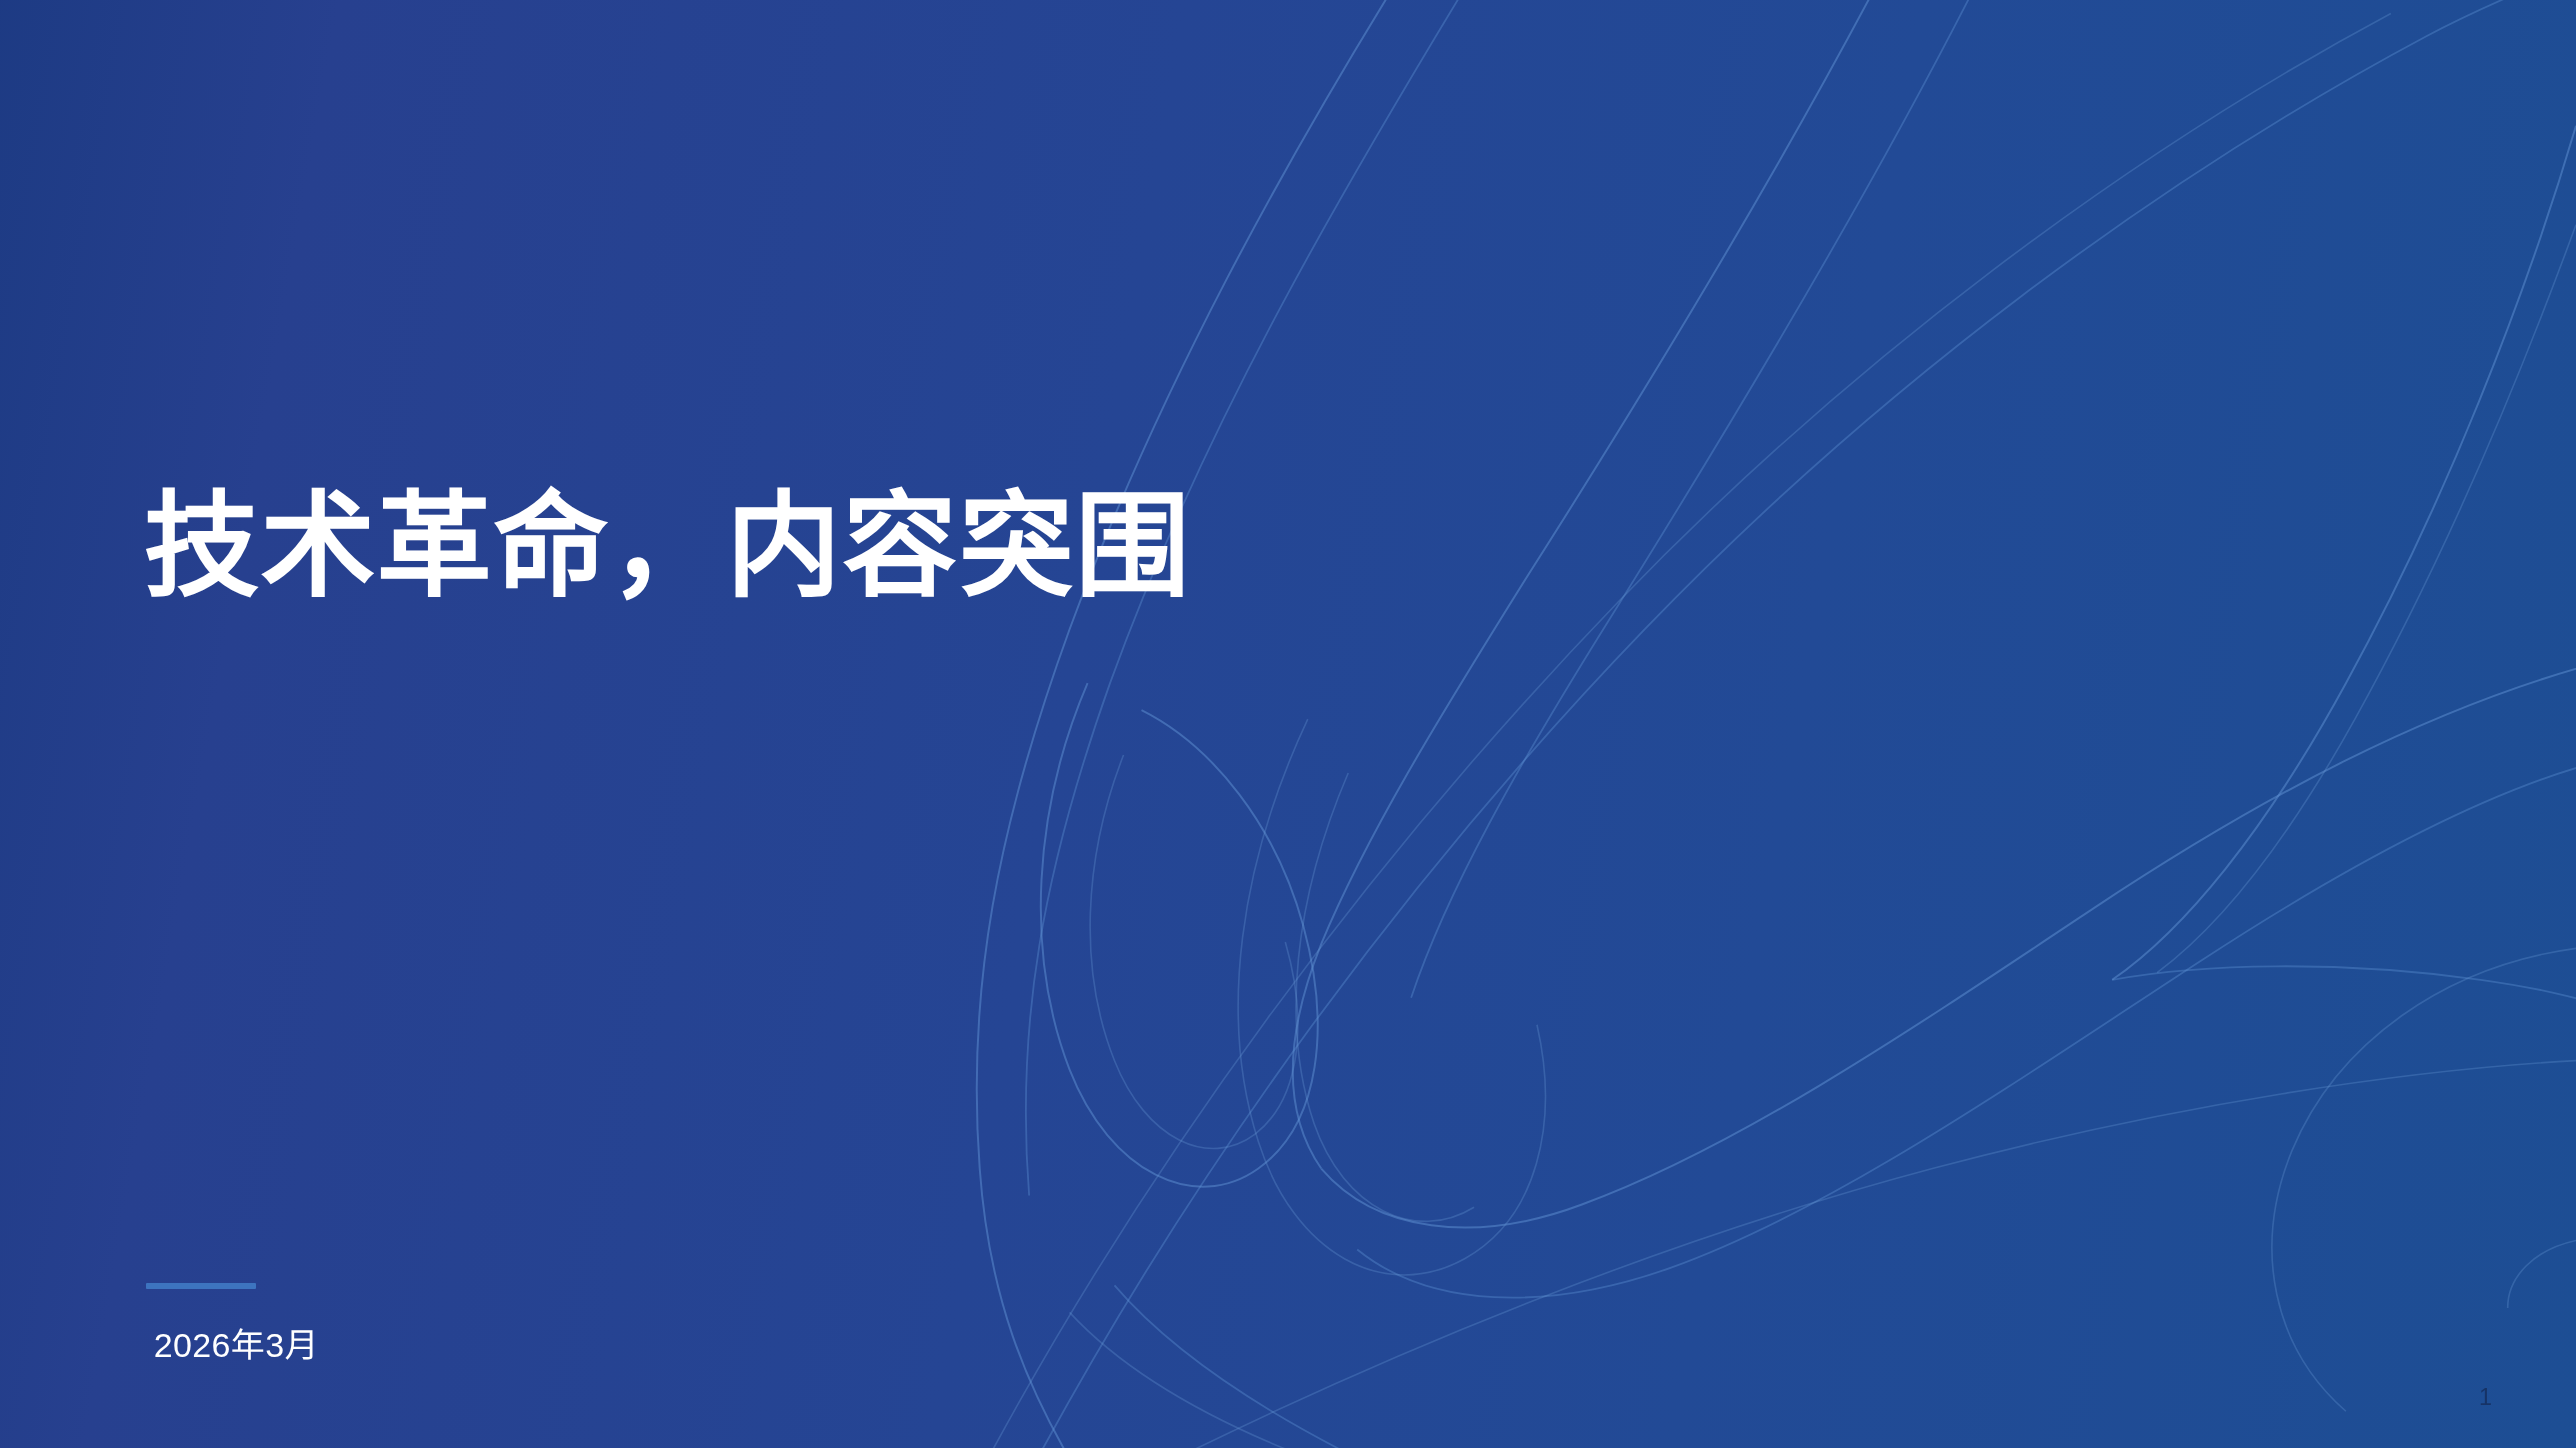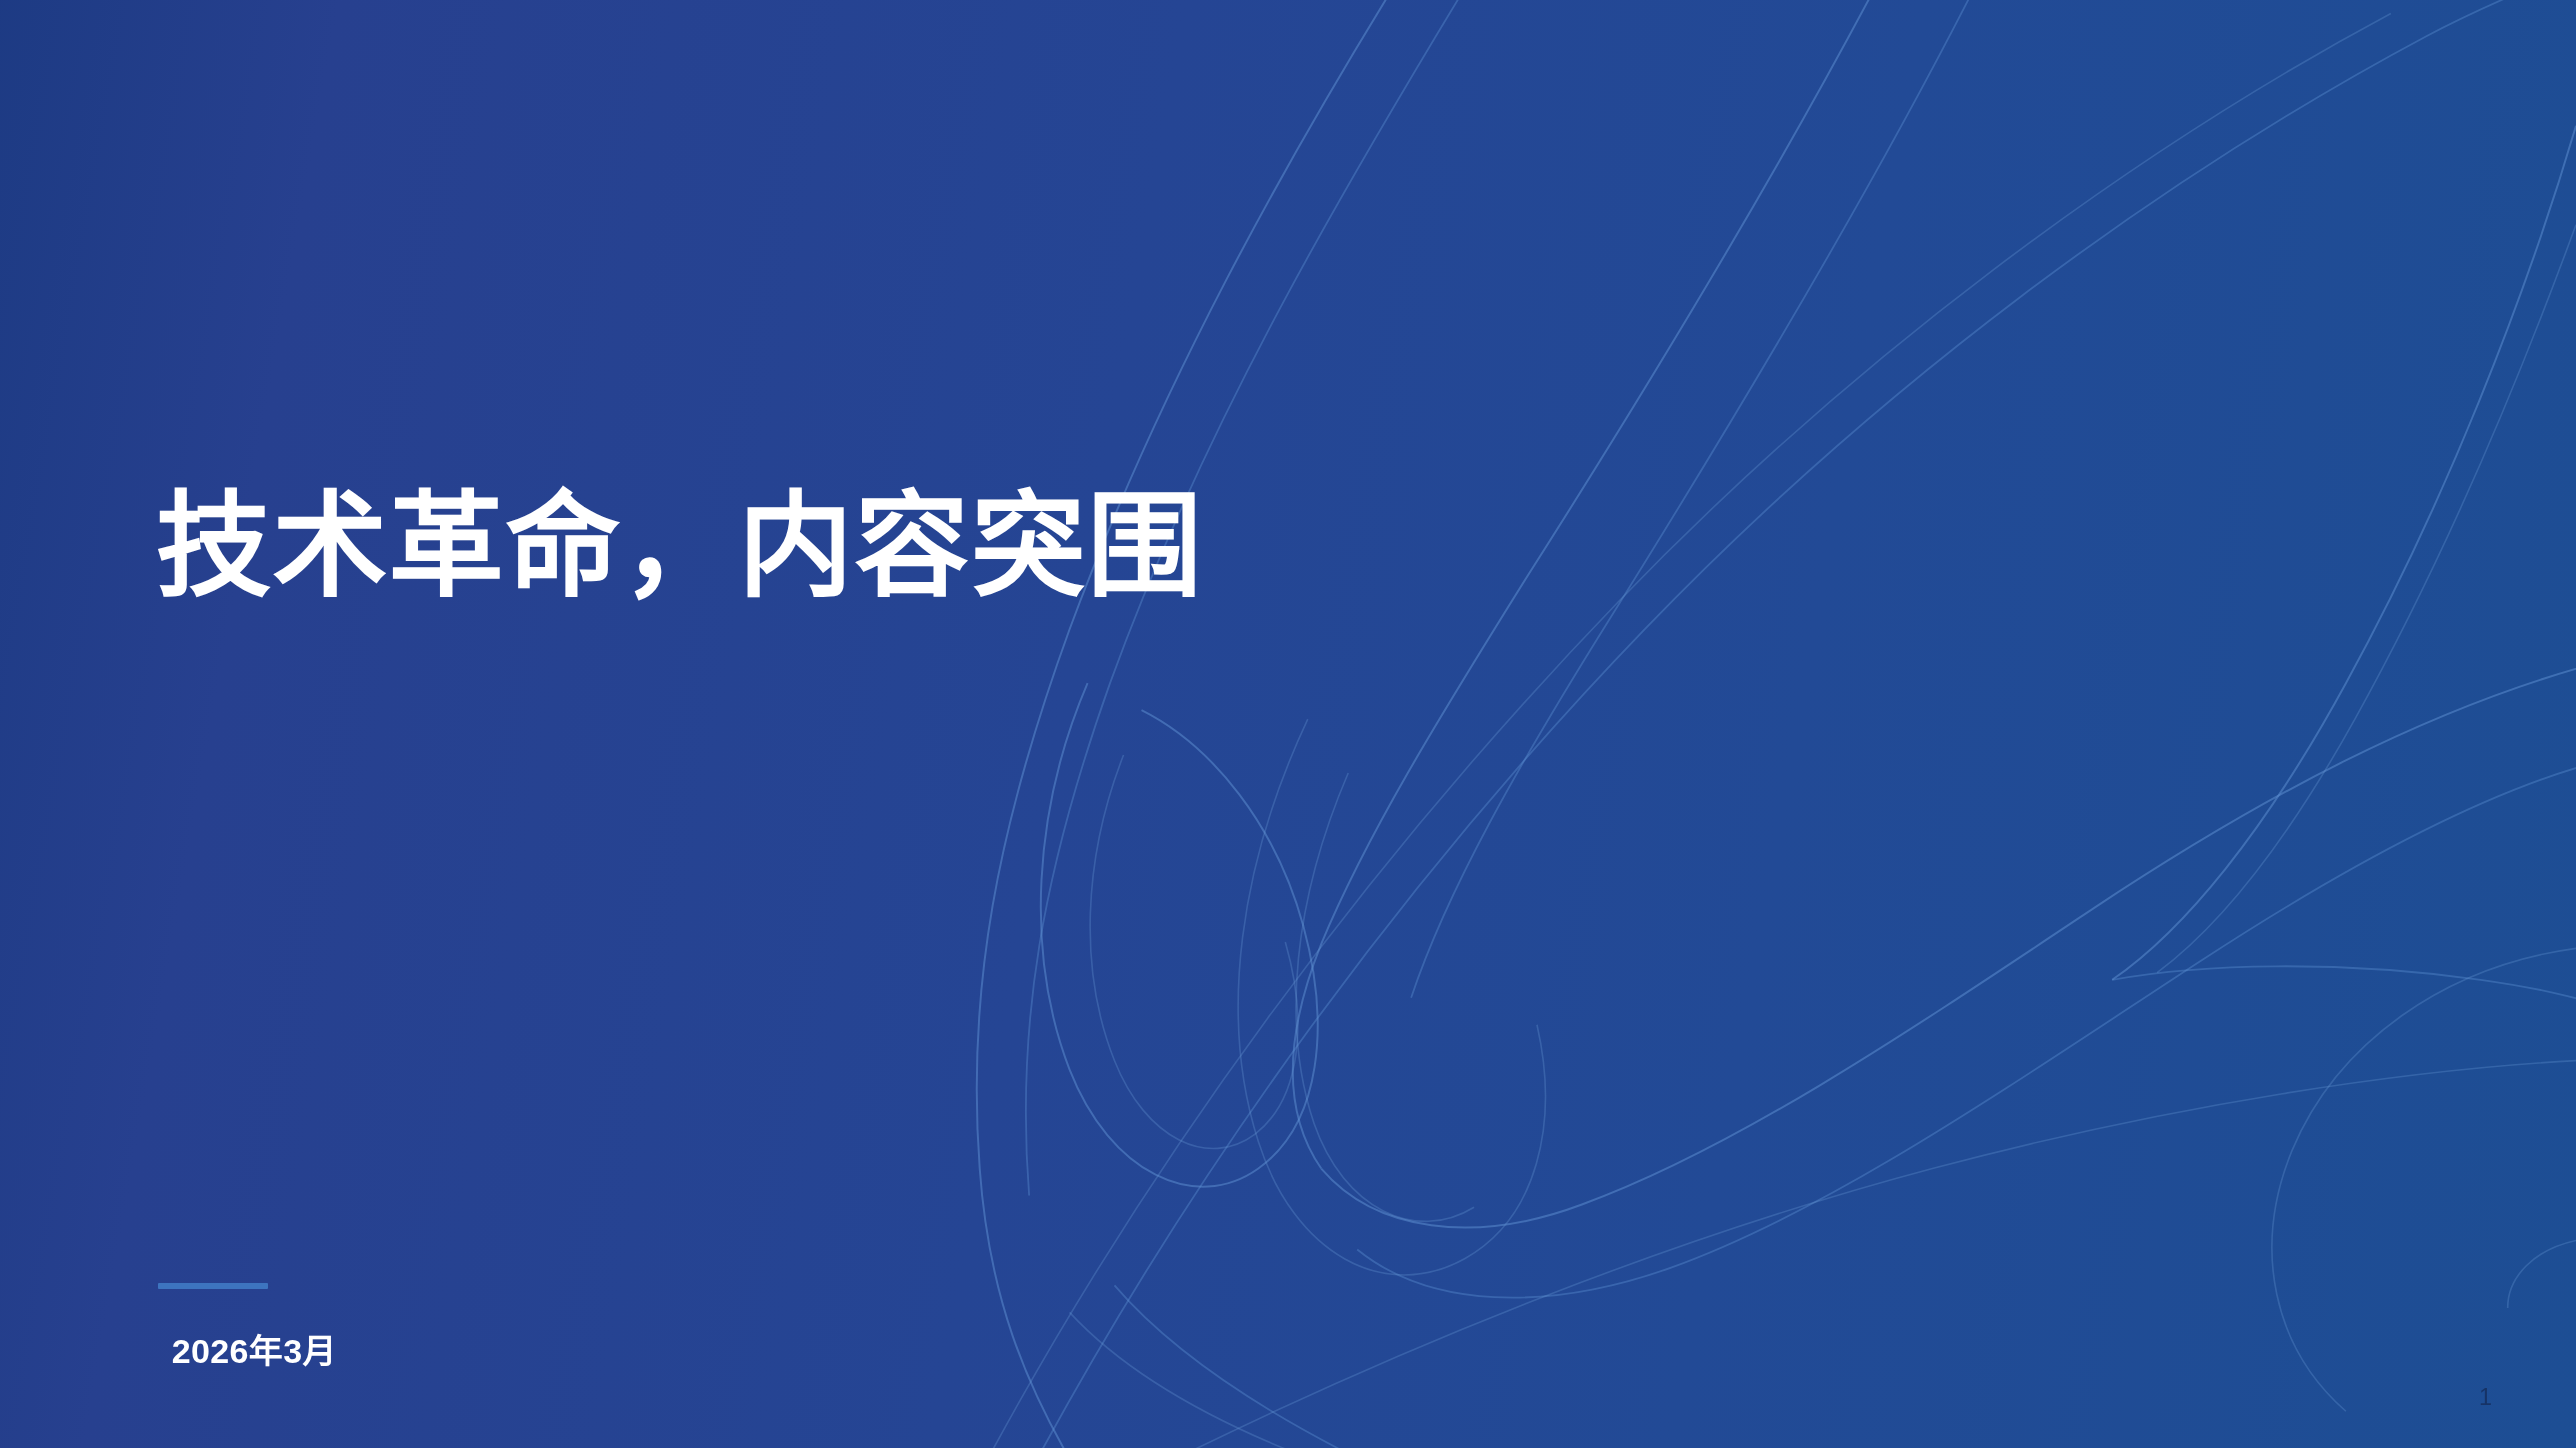--- a/index.html
+++ b/index.html
@@ -30,21 +30,21 @@
     position: absolute;
     inset: 0;
     width: 100%;
     height: 100%;
     pointer-events: none;
   }
 
   
   #content {
     position: absolute;
-    left: 156px;
+    left: 144px;
     top: 0;
     width: 1798px;
     height: 100%;
   }
 
   #title {
     position: absolute;
     top: 484px;
     left: 0;
     margin: 0;
@@ -76,24 +76,24 @@
     width: 110px;
     height: 6.3px;
     background: #3d74bf;
     border-radius: 0.9px;
   }
 
   #date {
     position: absolute;
     top: 1314px;
     left: 1.8px;
-    margin: 14px;
+    margin: 8px;
     font-size: 34px;
     line-height: 1.4;
-    font-weight: 700;
+    font-weight: 400;
     letter-spacing: 0.01em;
     color: #ffffff;
     white-space: nowrap;
   }
 
   #page-number {
     position: absolute;
     right: 84px;
     bottom: 40px;
     margin: 0;

